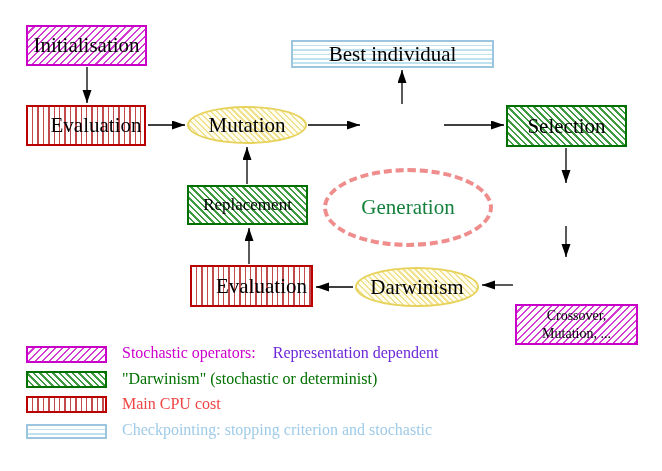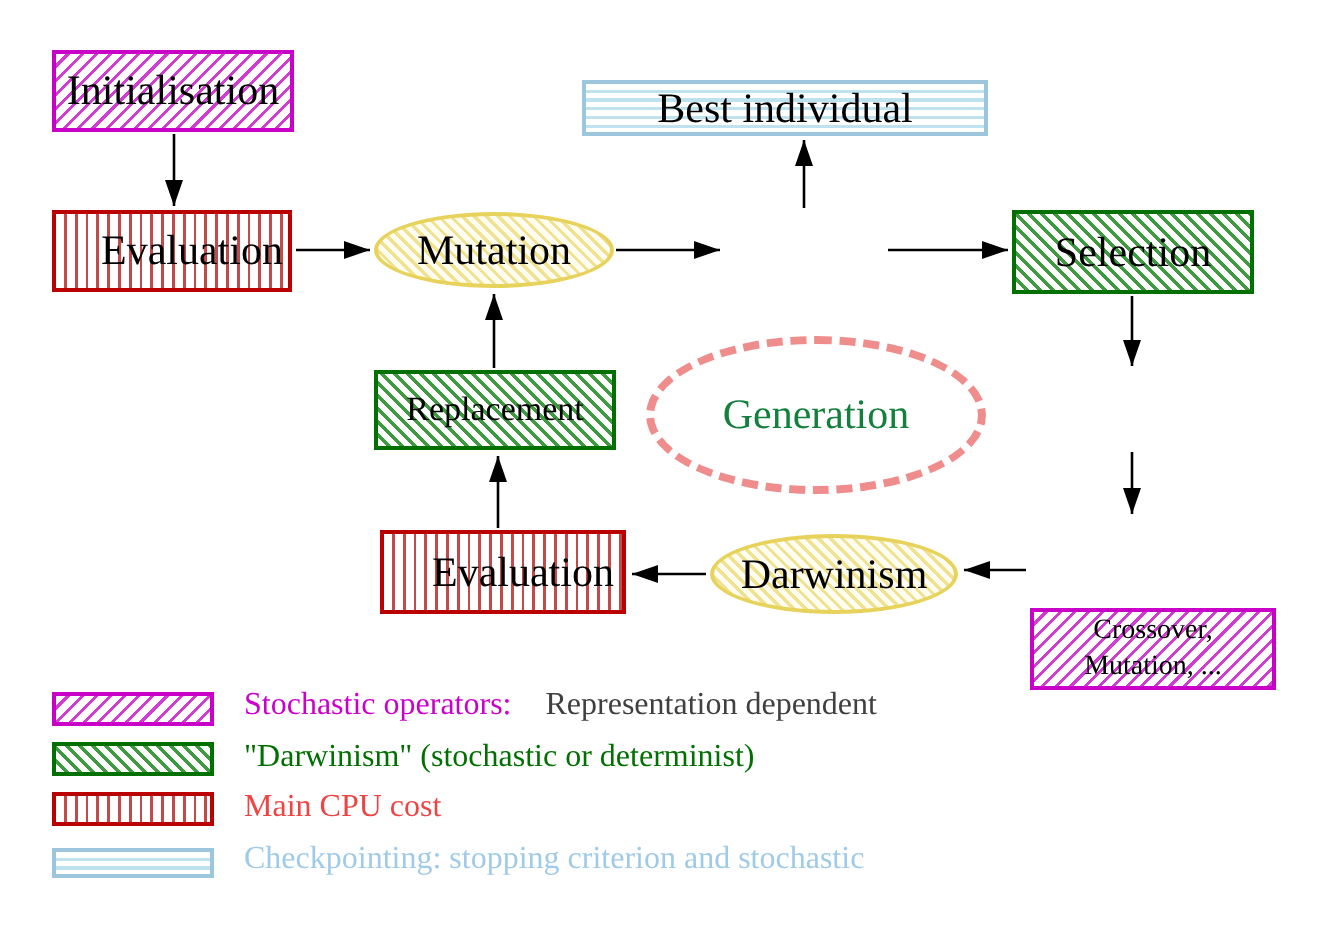--- a/index.html
+++ b/index.html
@@ -40,21 +40,21 @@
   .arrows line{stroke:#000;stroke-width:1.3;}
   
   .swatch{position:absolute;left:26px;width:81px;height:17px;box-sizing:border-box;z-index:2;}
   .sw-1{top:346px;}
   .sw-2{top:371px;}
   .sw-3{top:396px;}
   .sw-4{top:424px;height:15px;}
   .legend-text{position:absolute;left:122px;font-size:16px;white-space:nowrap;z-index:2;
                font-family:"Liberation Serif","DejaVu Serif",serif;}
   .lt-1{top:344px;color:#cc00cc;}
-  .lt-1 .secondary{color:#404040;margin-left:13px;}
+  .lt-1 .secondary{color:#6d28d9;margin-left:13px;}
   .lt-2{top:370px;color:#007000;}
   .lt-3{top:395px;color:#ef4444;}
   .lt-4{top:421px;color:#9fcbe8;}
 </style>
 </head>
 <body>
 
 <div class="stage">
 
   <svg class="arrows" viewBox="0 0 662 471">

